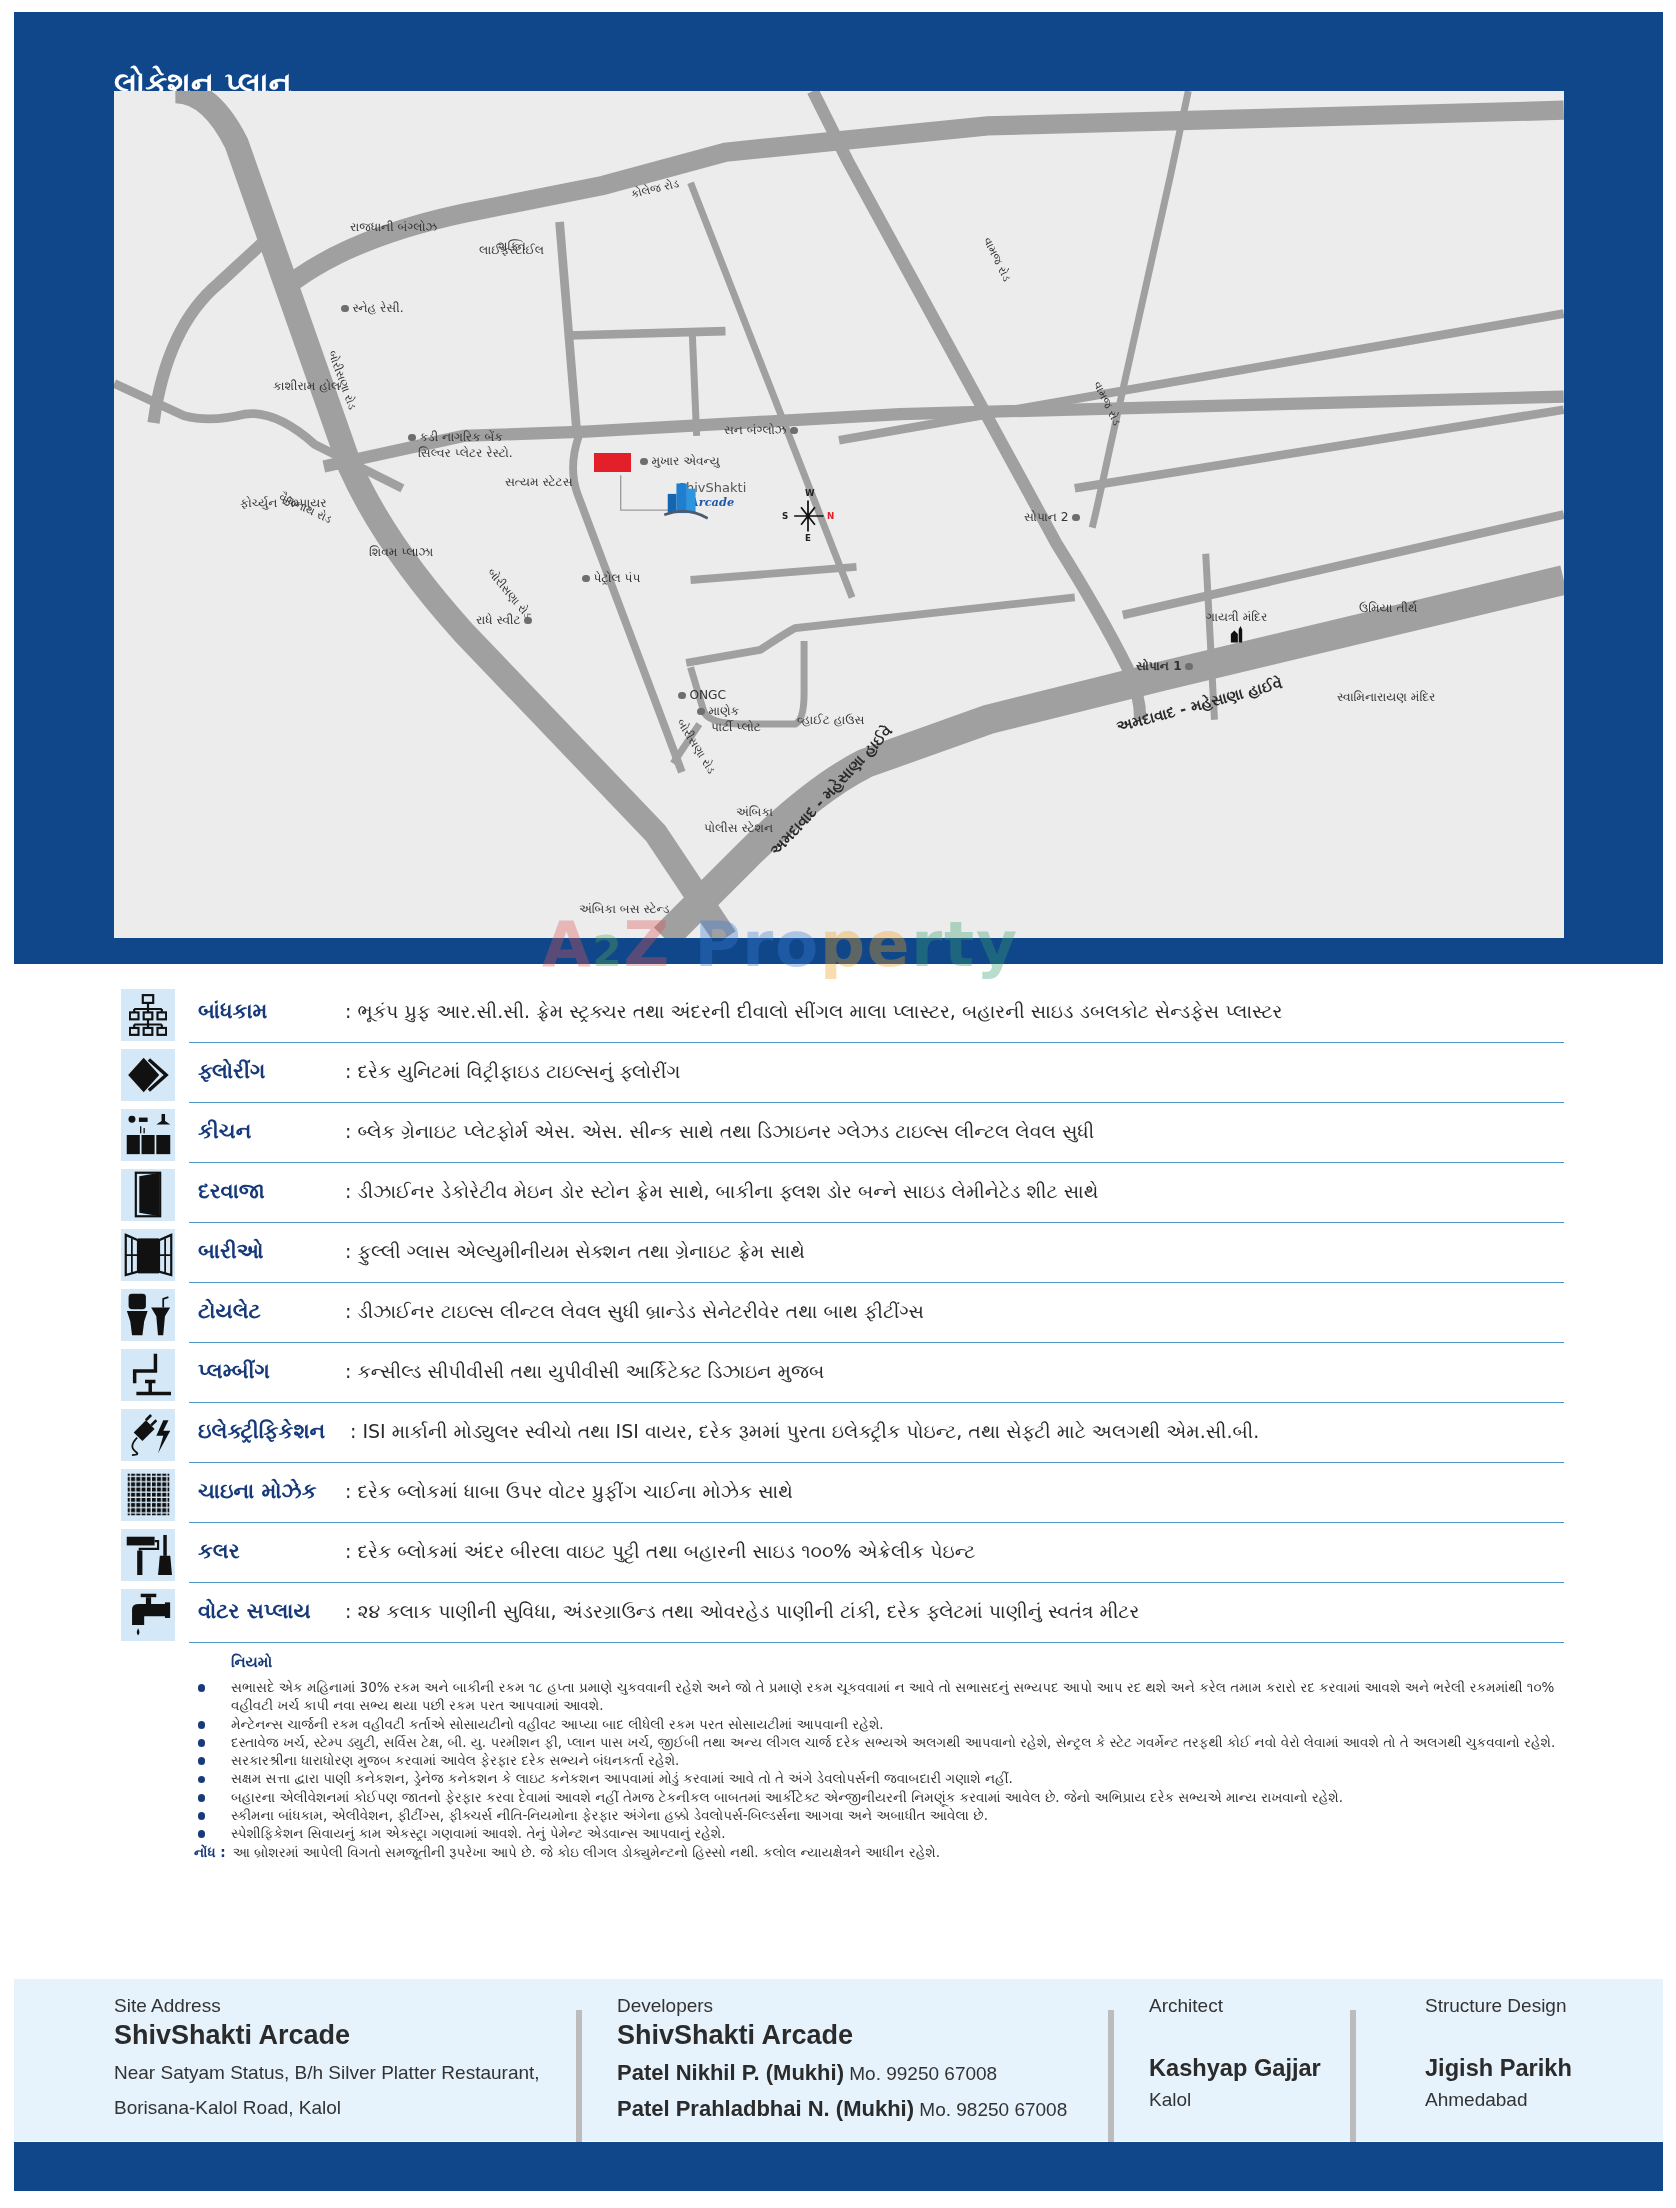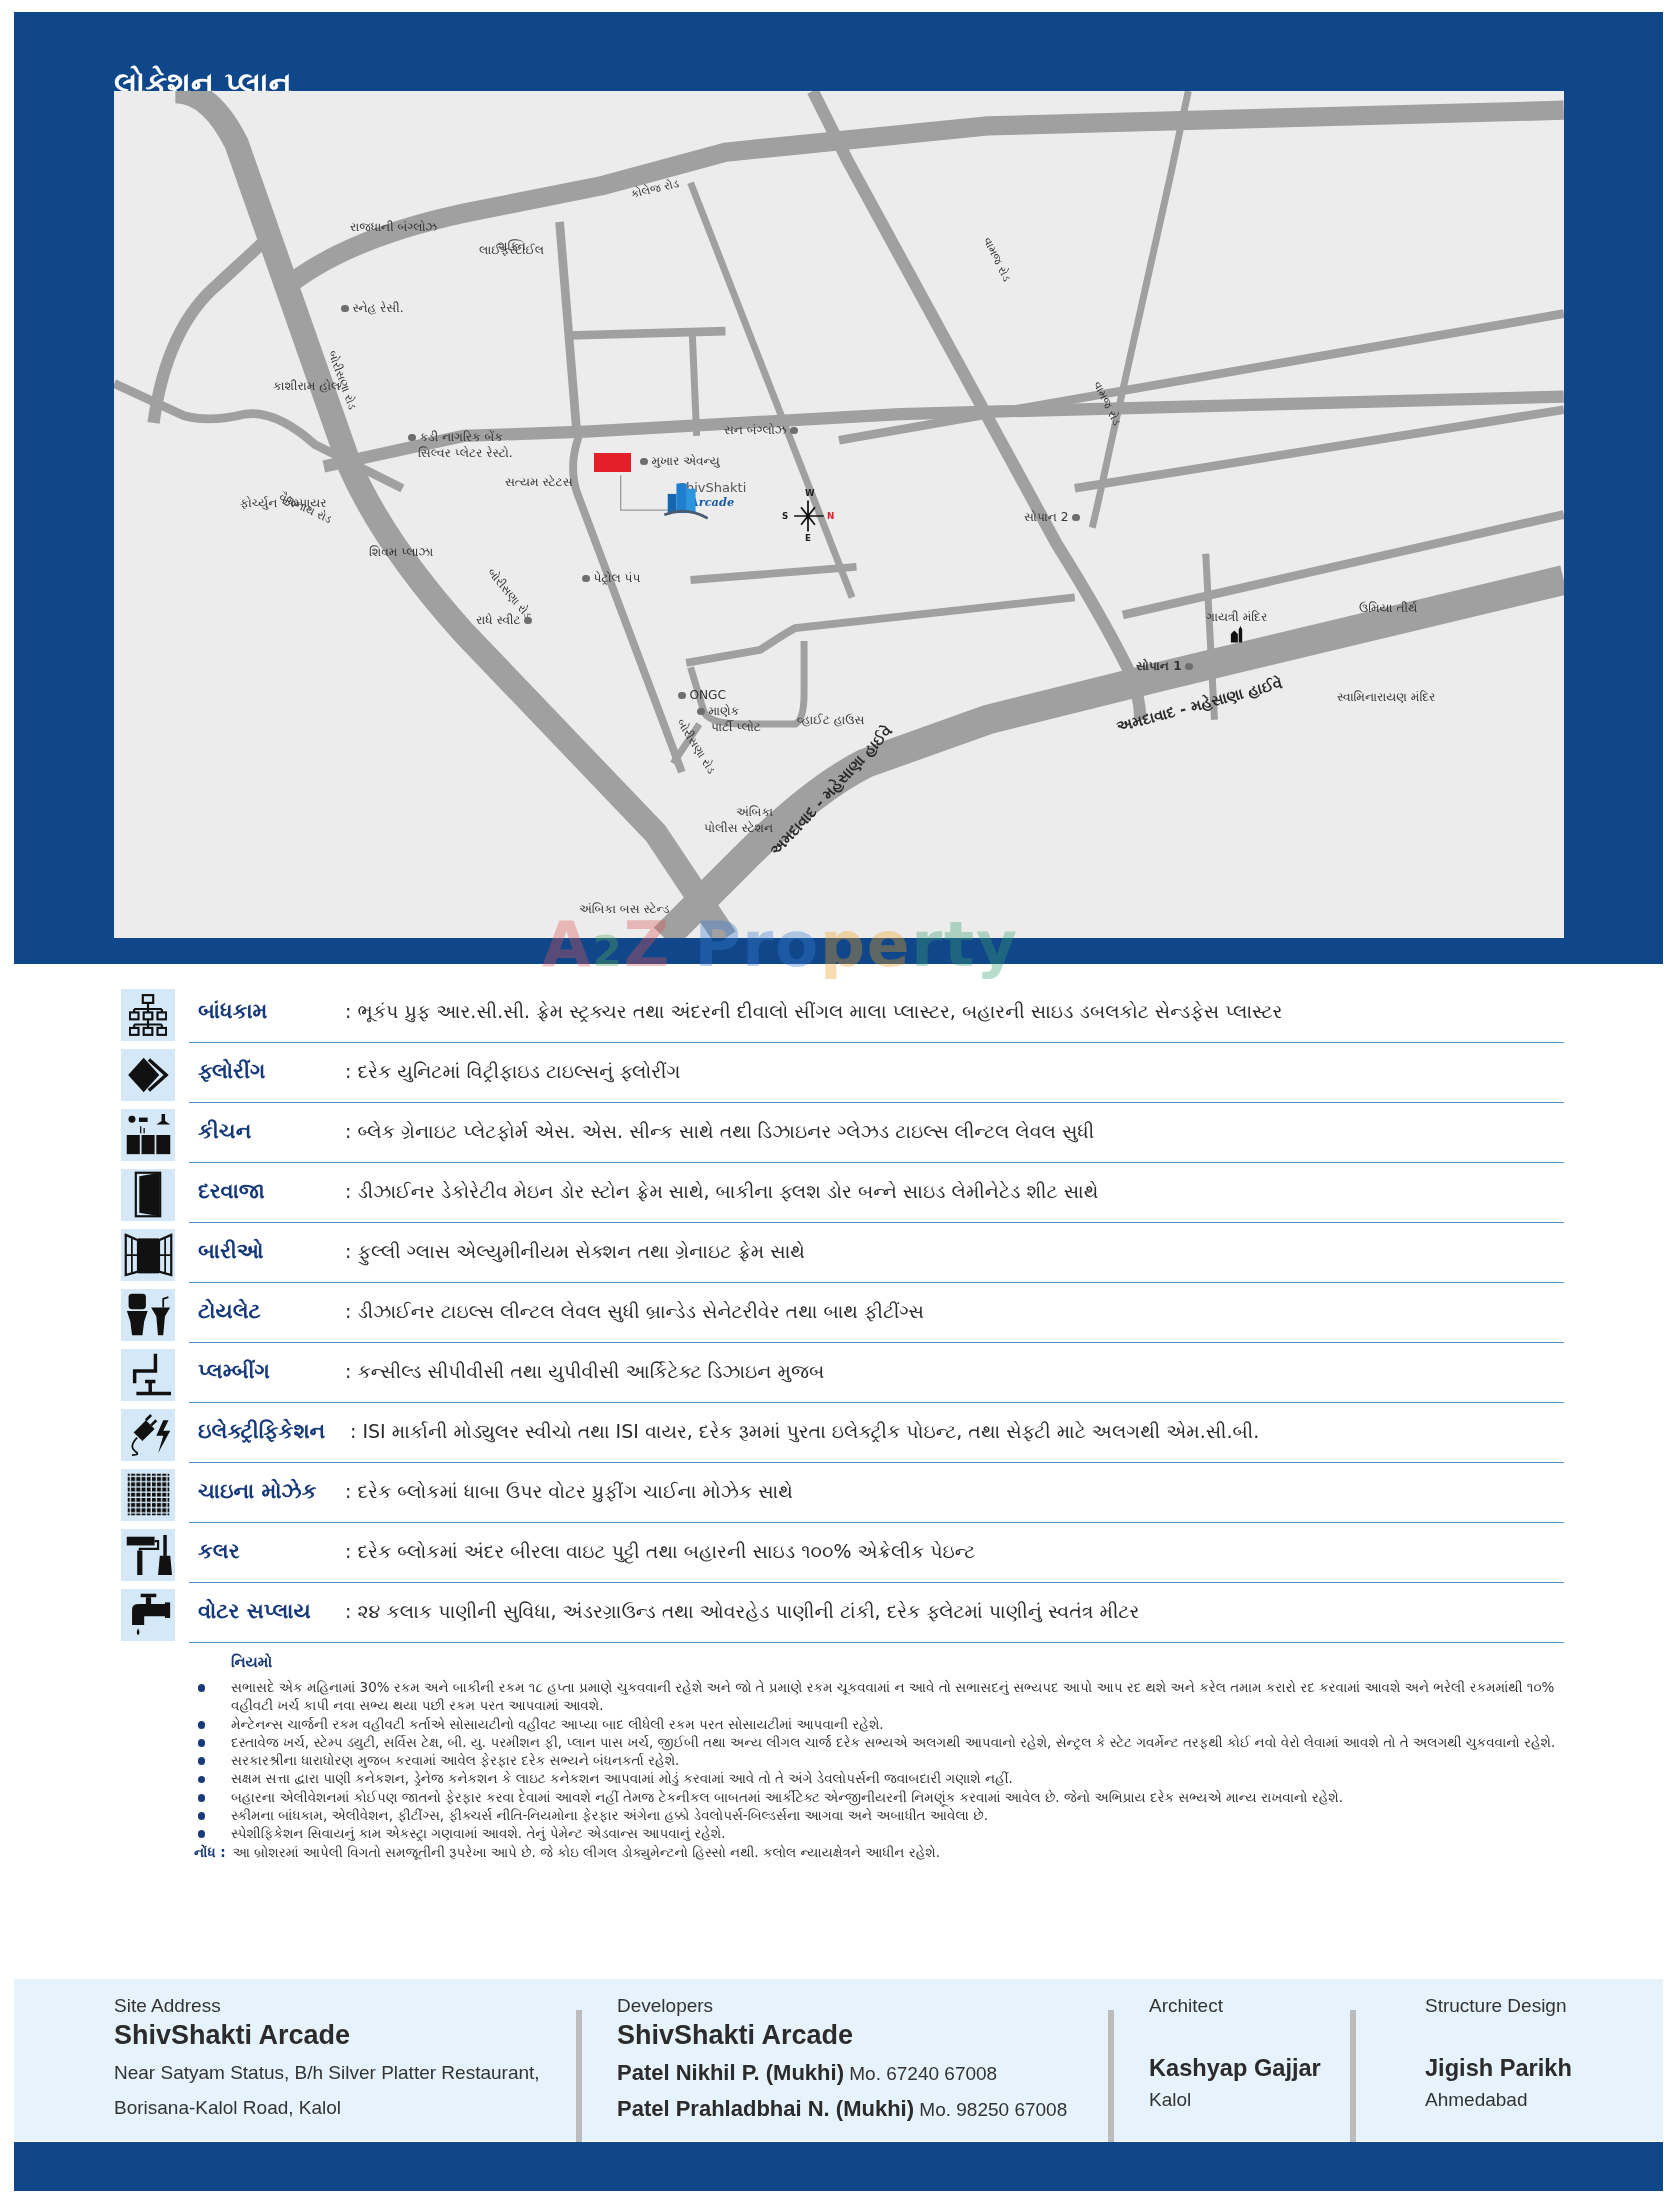--- a/index.html
+++ b/index.html
@@ -342,21 +342,21 @@
   <div class="fcol" style="left:100px;">
     <div class="h">Site Address</div>
     <div class="big">ShivShakti Arcade</div>
     <div class="txt" style="margin-top:3.5px;">Near Satyam Status, B/h Silver Platter Restaurant,</div>
     <div class="txt">Borisana-Kalol Road, Kalol</div>
   </div>
   <div class="fdiv" style="left:562px;"></div>
   <div class="fcol" style="left:603px;">
     <div class="h">Developers</div>
     <div class="big">ShivShakti Arcade</div>
-    <div class="txt" style="margin-top:3.5px;"><span class="strong">Patel Nikhil P. (Mukhi)</span> <span>Mo. 67240 67008</span></div>
+    <div class="txt" style="margin-top:3.5px;"><span class="strong">Patel Nikhil P. (Mukhi)</span> <span>Mo. 99250 67008</span></div>
     <div class="txt"><span class="strong">Patel Prahladbhai N. (Mukhi)</span> <span>Mo. 98250 67008</span></div>
   </div>
   <div class="fdiv" style="left:1094px;"></div>
   <div class="fcol" style="left:1135px;">
     <div class="h">Architect</div>
     <div class="strong" style="margin-top:38px;font-size:23.6px;">Kashyap Gajjar</div>
     <div class="txt">Kalol</div>
   </div>
   <div class="fdiv" style="left:1336px;"></div>
   <div class="fcol" style="left:1411px;">

